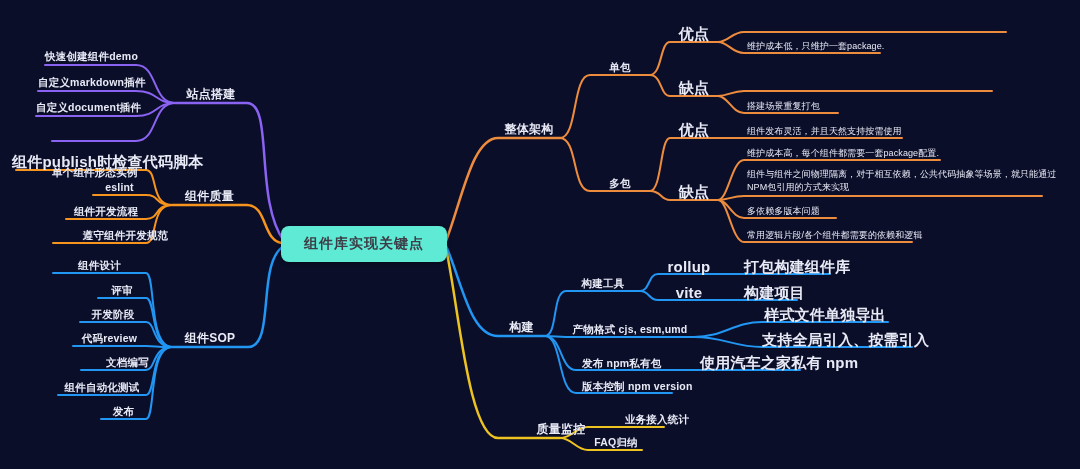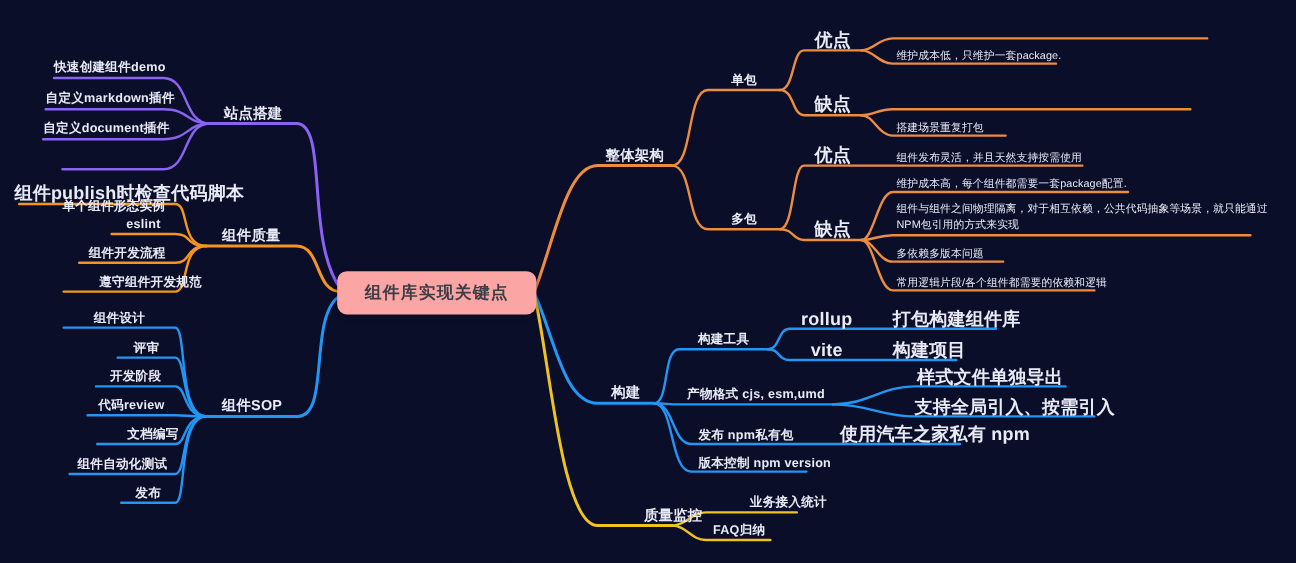--- a/index.html
+++ b/index.html
@@ -14,21 +14,21 @@
     font-size:10.5px;line-height:14px;height:14px;font-weight:600;
     letter-spacing:.2px;
   }
   .ctr{text-align:center;}
   .b12{font-size:12px;font-weight:700;}
   .s10{font-size:15px;}
   .s9{font-size:9px;font-weight:500;letter-spacing:.1px;}
   .wrap{white-space:normal;height:auto;line-height:13px;}
   .root-node{
     position:absolute;left:281px;top:226px;width:166px;height:36px;
-    background:#fca5a5;border-radius:8px;display:flex;align-items:center;justify-content:center;
+    background:#5eead4;border-radius:8px;display:flex;align-items:center;justify-content:center;
     color:#3d3d47;font-size:14px;font-weight:700;letter-spacing:1px;
     box-shadow:0 1px 4px rgba(0,0,0,.45);
   }
 </style>
 </head>
 <body>
 
 <div id="canvas">
 
   <svg class="links" viewBox="0 0 1080 469">

